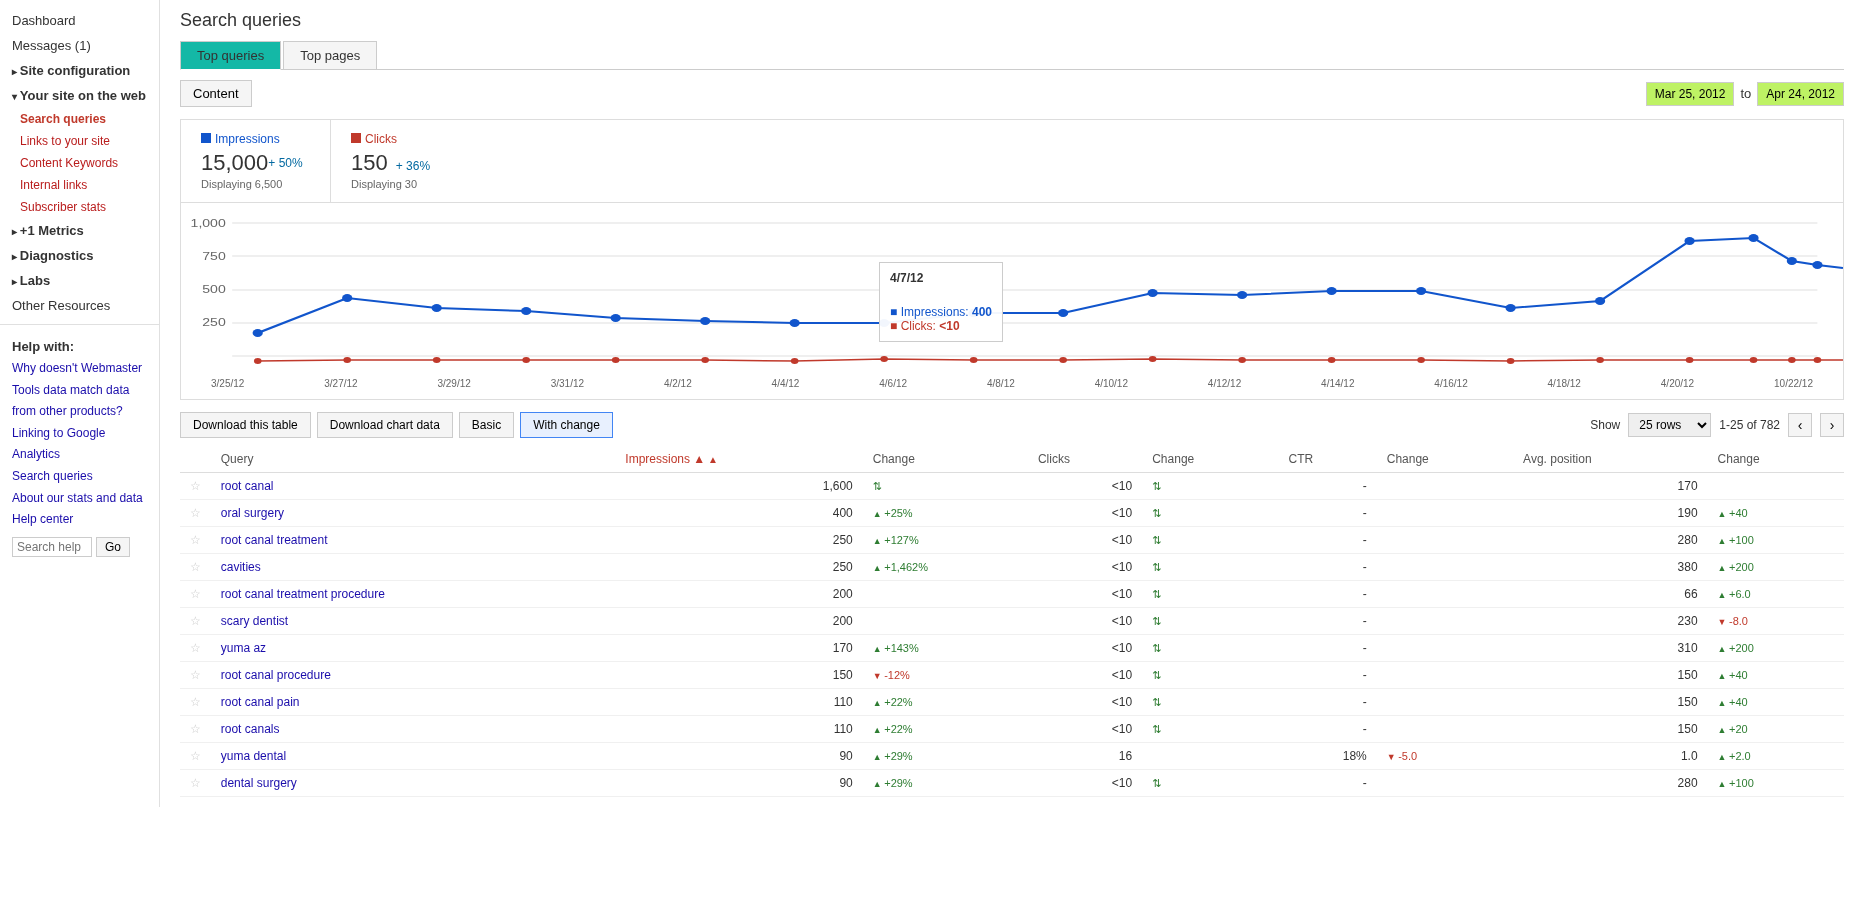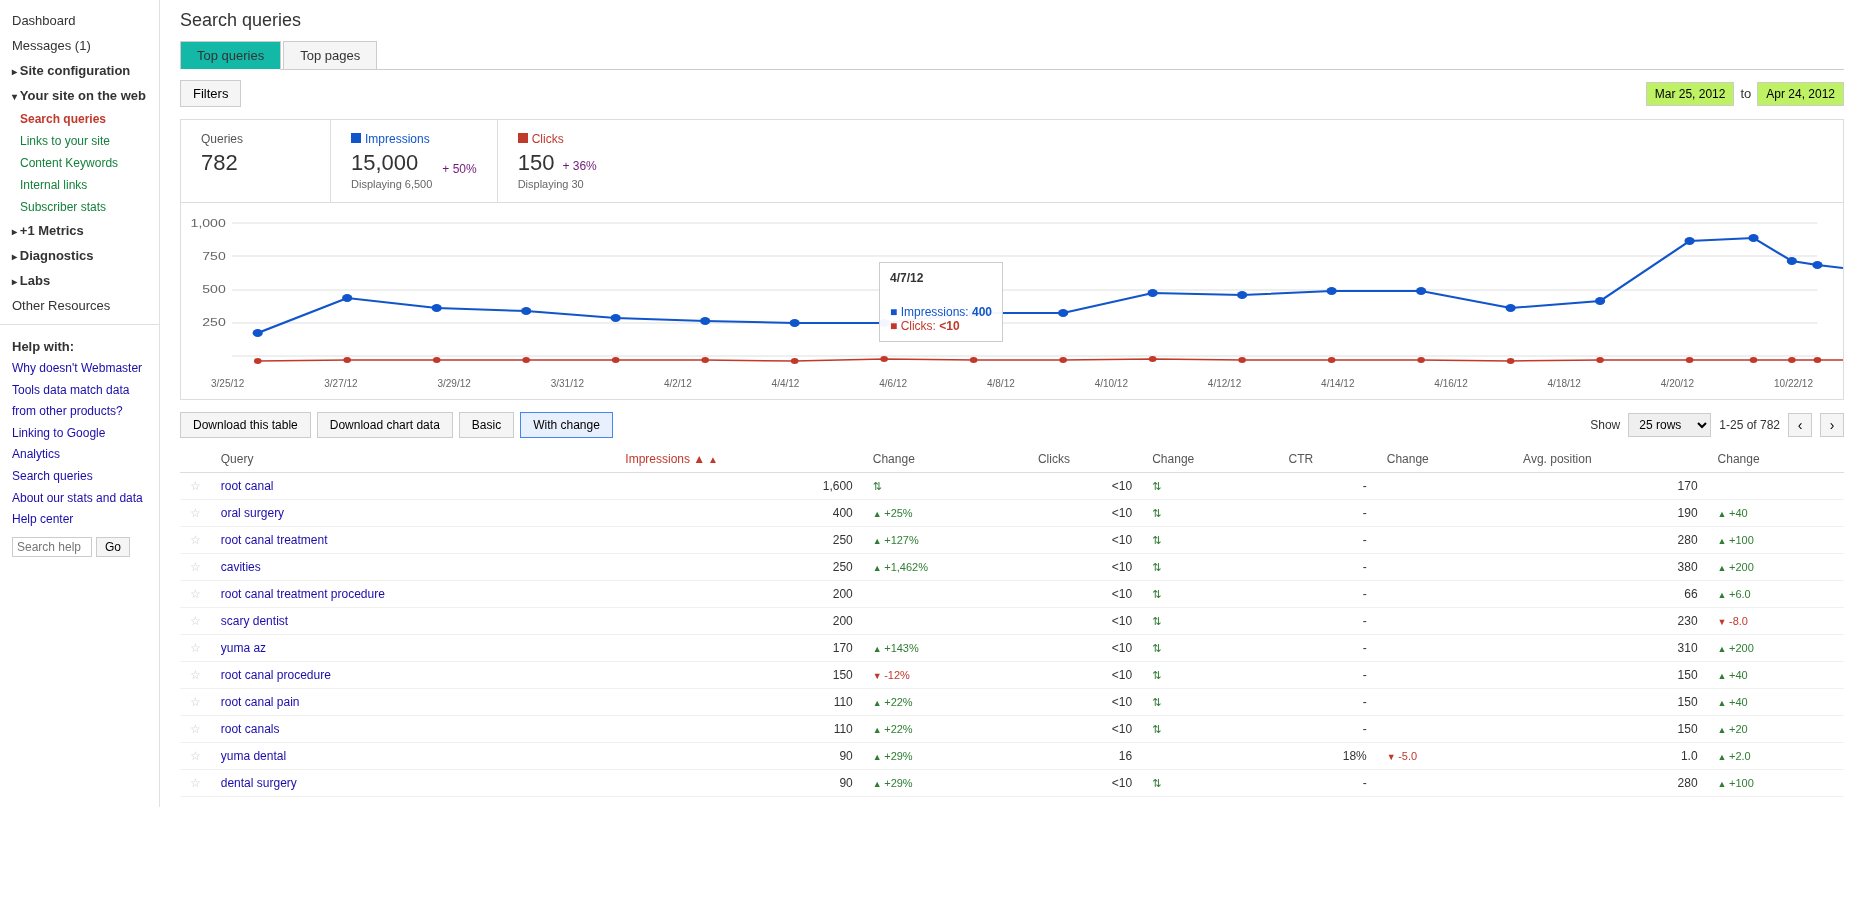--- a/index.html
+++ b/index.html
@@ -20,21 +20,21 @@
       color: #333;
     }
     .sidebar-group-header {
       padding: 5px 12px;
       cursor: pointer;
       color: #333;
       font-weight: bold;
     }
     .sidebar-group-header::before { content: '▾ '; font-size: 10px; }
     .sidebar-collapsed::before { content: '▸ '; font-size: 10px; }
-    .sidebar-sub { padding: 4px 20px; cursor: pointer; color: #15803d; font-size: 12px; }
+    .sidebar-sub { padding: 4px 20px; cursor: pointer; color: #b91c1c; font-size: 12px; }
     .sidebar-sub.active { color: #c0392b; font-weight: bold; }
     .sidebar-divider { height: 1px; background: #e0e0e0; margin: 6px 0; }
     .help-section { padding: 8px 12px; }
     .help-title { font-weight: bold; color: #333; margin-bottom: 4px; }
     .help-link { color: #1a0dab; cursor: pointer; font-size: 12px; line-height: 1.8; display: block; }
     .search-help-row { display: flex; align-items: center; gap: 4px; margin-top: 6px; }
     .search-help-input { border: 1px solid #ccc; padding: 2px 4px; font-size: 12px; width: 80px; }
     .go-btn { background: #f5f5f5; border: 1px solid #ccc; padding: 2px 8px; font-size: 12px; cursor: pointer; }
 
     
@@ -65,21 +65,21 @@
     .date-select { border: 1px solid #ccc; background: #bef264; padding: 4px 8px; cursor: pointer; font-size: 12px; }
 
     
     .stats-row { display: flex; gap: 0; border: 1px solid #ddd; margin-bottom: 0; }
     .stat-box { padding: 12px 20px; border-right: 1px solid #ddd; min-width: 150px; }
     .stat-box:last-child { border-right: none; }
     .stat-label { font-size: 12px; color: #555; margin-bottom: 4px; }
     .stat-label.impressions { color: #1155cc; }
     .stat-label.clicks { color: #c0392b; }
     .stat-value { font-size: 22px; color: #333; font-weight: normal; }
-    .stat-change { font-size: 12px; color: #701a75; }
+    .stat-change { font-size: 12px; color: #0369a1; }
     .stat-sub { font-size: 11px; color: #666; margin-top: 2px; }
 
     
     .chart-container { border: 1px solid #ddd; border-top: none; padding: 10px 0; margin-bottom: 12px; position: relative; }
     .chart-tooltip {
       position: absolute;
       background: rgba(255,255,255,0.95);
       border: 1px solid #ccc;
       padding: 8px 10px;
       font-size: 12px;
@@ -162,38 +162,34 @@
 
 <div id="main">
   <h2 class="page-title">Search queries</h2>
 
   <div class="tabs">
     <div class="tab active">Top queries</div>
     <div class="tab">Top pages</div>
   </div>
 
   <div class="filter-row">
-    <button class="filter-btn">Filters</button>
+    <button class="filter-btn">Content</button>
     <div class="date-range">
       <button class="date-select">Mar 25, 2012</button>
       <span>to</span>
       <button class="date-select">Apr 24, 2012</button>
     </div>
   </div>
 
   <div class="stats-row">
     <div class="stat-box">
-      <div class="stat-label">Queries</div>
-      <div class="stat-value">782</div>
-    </div>
-    <div class="stat-box">
       <div class="stat-label impressions">
         <span style="display:inline-block;width:10px;height:10px;background:#1155cc;margin-right:4px;"></span><span>Impressions</span>
       </div>
-      <div style="display:flex;align-items:flex-end;gap:24px;">
+      <div style="display:flex;align-items:center;gap:0;">
         <div class="stat-value">15,000</div>
         <span class="stat-change">+ 50%</span>
       </div>
       <div class="stat-sub">Displaying 6,500</div>
     </div>
     <div class="stat-box">
       <div class="stat-label clicks">
         <span style="display:inline-block;width:10px;height:10px;background:#c0392b;margin-right:4px;"></span><span>Clicks</span>
       </div>
       <div style="display:flex;align-items:baseline;gap:8px;">

